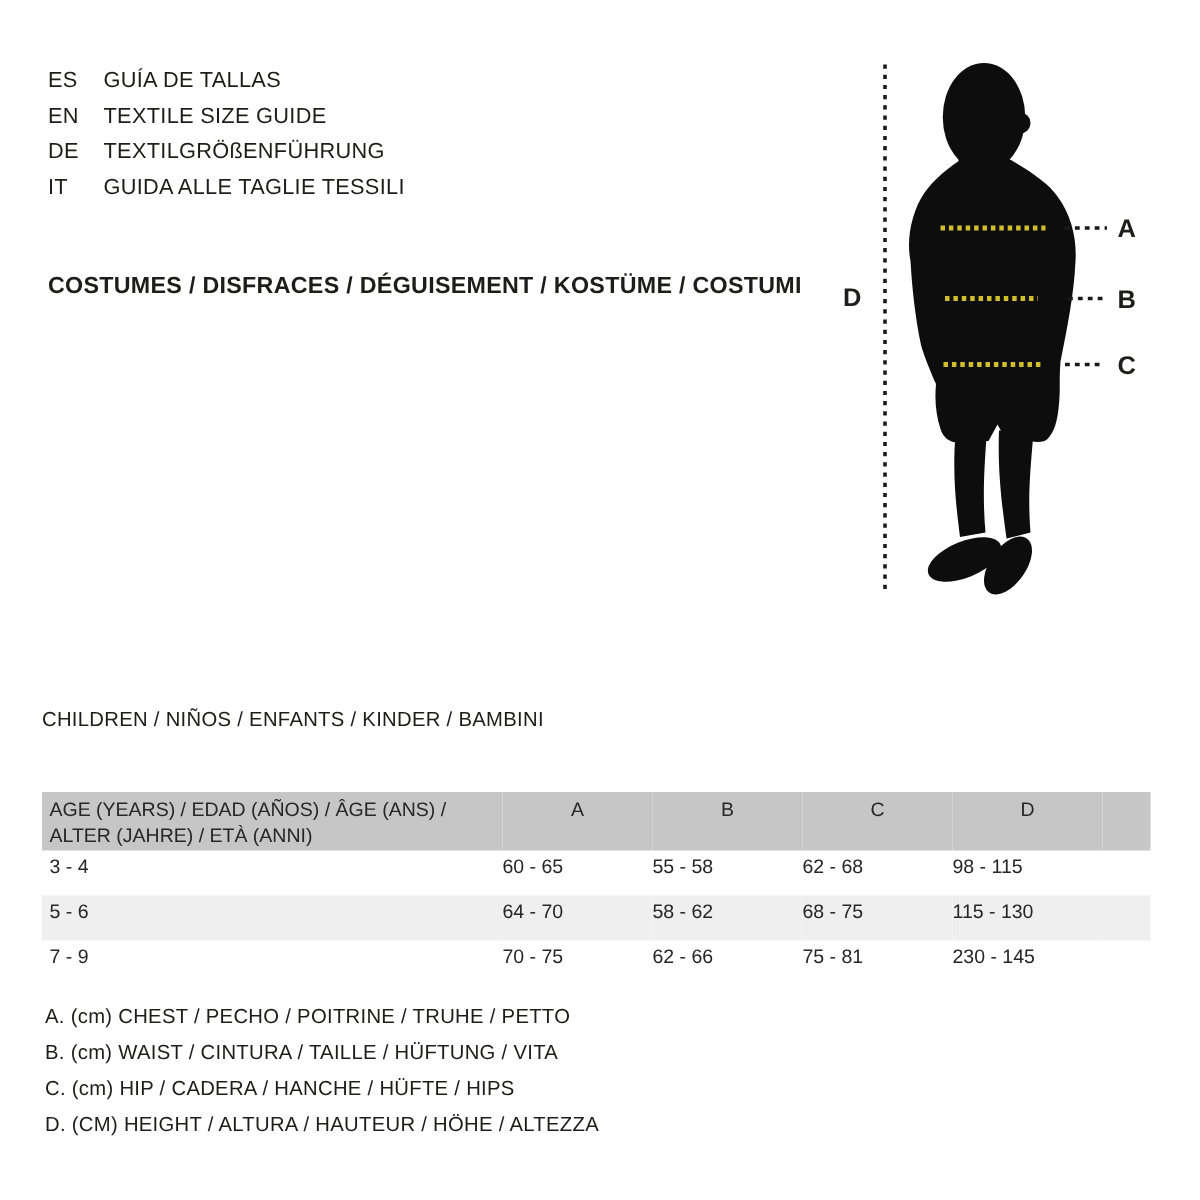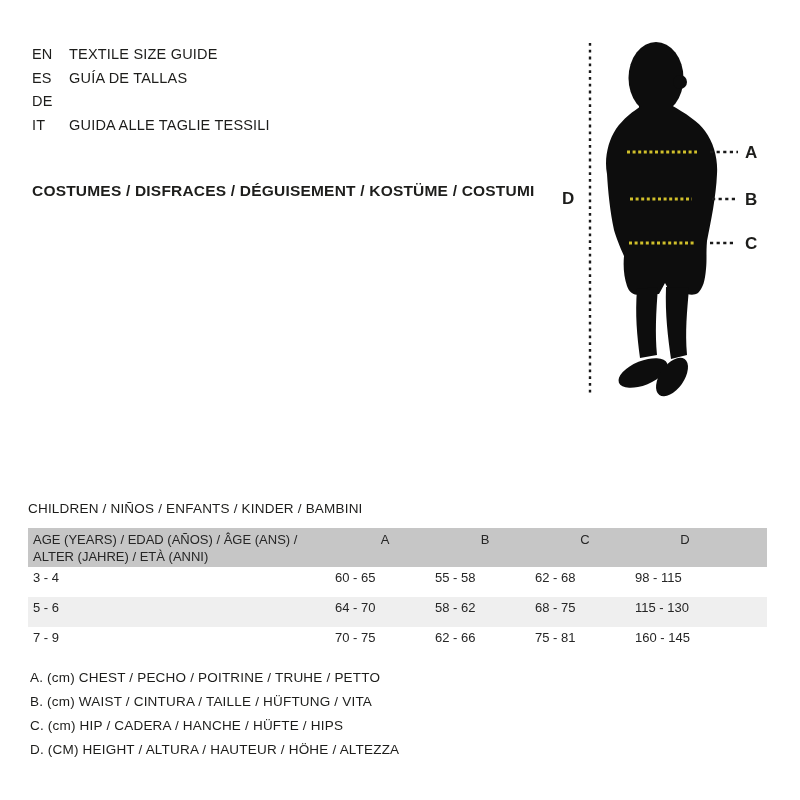--- a/index.html
+++ b/index.html
@@ -29,21 +29,21 @@
 
   
   .figure-svg { position: absolute; left: 550px; top: 25px; }
   .figure-svg text {
     font-family: "Liberation Sans", sans-serif;
     font-weight: bold; font-size: 17px; fill: #1d1d1b;
   }
 
   
   .section-heading {
-    position: absolute; left: 28px; top: 501px;
+    position: absolute; left: 28px; top: 472px;
     font-size: 13.5px; letter-spacing: 0.2px; white-space: nowrap;
   }
 
   .size-table {
     position: absolute; left: 28px; top: 528px;
     width: 739px; border-collapse: collapse; table-layout: fixed;
     font-size: 13px; color: #262626;
   }
   .size-table th, .size-table td {
     padding: 0; font-weight: normal; vertical-align: top;
@@ -61,29 +61,30 @@
   .footnotes {
     position: absolute; left: 30px; top: 666px;
     font-size: 13.5px; line-height: 24px; letter-spacing: 0.2px;
   }
 </style>
 </head>
 <body>
 
 <div class="lang-list">
   <div class="lang-row">
+    <span class="lang-code">ES</span>
+    <span class="lang-label">GUÍA DE TALLAS</span>
+  </div>
+  <div class="lang-row">
     <span class="lang-code">EN</span>
     <span class="lang-label">TEXTILE SIZE GUIDE</span>
   </div>
   <div class="lang-row">
-    <span class="lang-code">ES</span>
-    <span class="lang-label">GUÍA DE TALLAS</span>
-  </div>
-  <div class="lang-row">
     <span class="lang-code">DE</span>
+    <span class="lang-label">TEXTILGRÖßENFÜHRUNG</span>
   </div>
   <div class="lang-row">
     <span class="lang-code">IT</span>
     <span class="lang-label">GUIDA ALLE TAGLIE TESSILI</span>
   </div>
 </div>
 
 <div class="category-heading">COSTUMES / DISFRACES / DÉGUISEMENT / KOSTÜME / COSTUMI</div>
 
 <svg class="figure-svg" width="250" height="380" viewBox="0 0 250 380" xmlns="http://www.w3.org/2000/svg">
@@ -170,21 +171,21 @@
       <td class="td-val">58 - 62</td>
       <td class="td-val">68 - 75</td>
       <td class="td-val">115 - 130</td>
       <td></td>
     </tr>
     <tr>
       <td class="td-age">7 - 9</td>
       <td class="td-val">70 - 75</td>
       <td class="td-val">62 - 66</td>
       <td class="td-val">75 - 81</td>
-      <td class="td-val">160 - 145</td>
+      <td class="td-val">230 - 145</td>
       <td></td>
     </tr>
   </tbody>
 </table>
 
 <div class="footnotes">
   <div>A. (cm) CHEST / PECHO / POITRINE / TRUHE / PETTO</div>
   <div>B. (cm) WAIST / CINTURA / TAILLE / HÜFTUNG / VITA</div>
   <div>C. (cm) HIP / CADERA / HANCHE / HÜFTE / HIPS</div>
   <div>D. (CM) HEIGHT / ALTURA / HAUTEUR / HÖHE / ALTEZZA</div>

